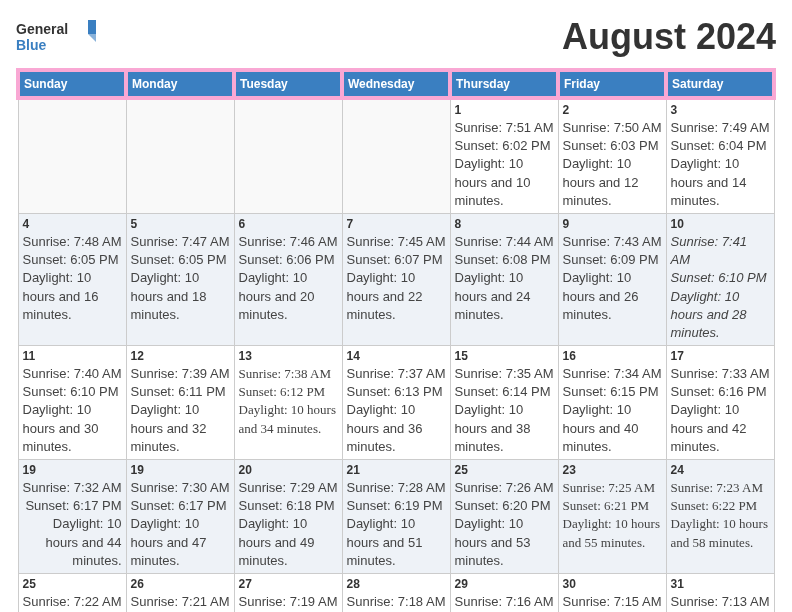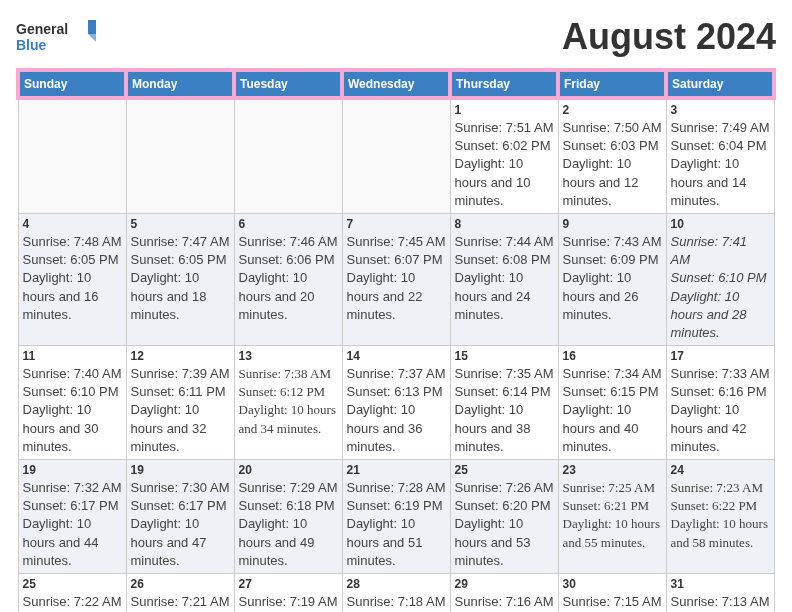--- a/index.html
+++ b/index.html
@@ -226,21 +226,21 @@
           <td>
             <span class="day-num">17</span>
             <div class="day-info" style="white-space: pre-line;">Sunrise: 7:33 AM
 Sunset: 6:16 PM
 Daylight: 10 hours and 42 minutes.</div>
           </td>
         </tr>
         <tr class="row-alt">
           <td>
             <span class="day-num">19</span>
-            <div class="day-info" style="white-space: pre-line;">Sunrise: 7:32 AM
+            <div class="day-info" style="white-space: pre-line; text-align: right;">Sunrise: 7:32 AM
 Sunset: 6:17 PM
 Daylight: 10 hours and 44 minutes.</div>
           </td>
           <td>
             <span class="day-num">19</span>
             <div class="day-info" style="white-space: pre-line;">Sunrise: 7:30 AM
 Sunset: 6:17 PM
 Daylight: 10 hours and 47 minutes.</div>
           </td>
           <td>

